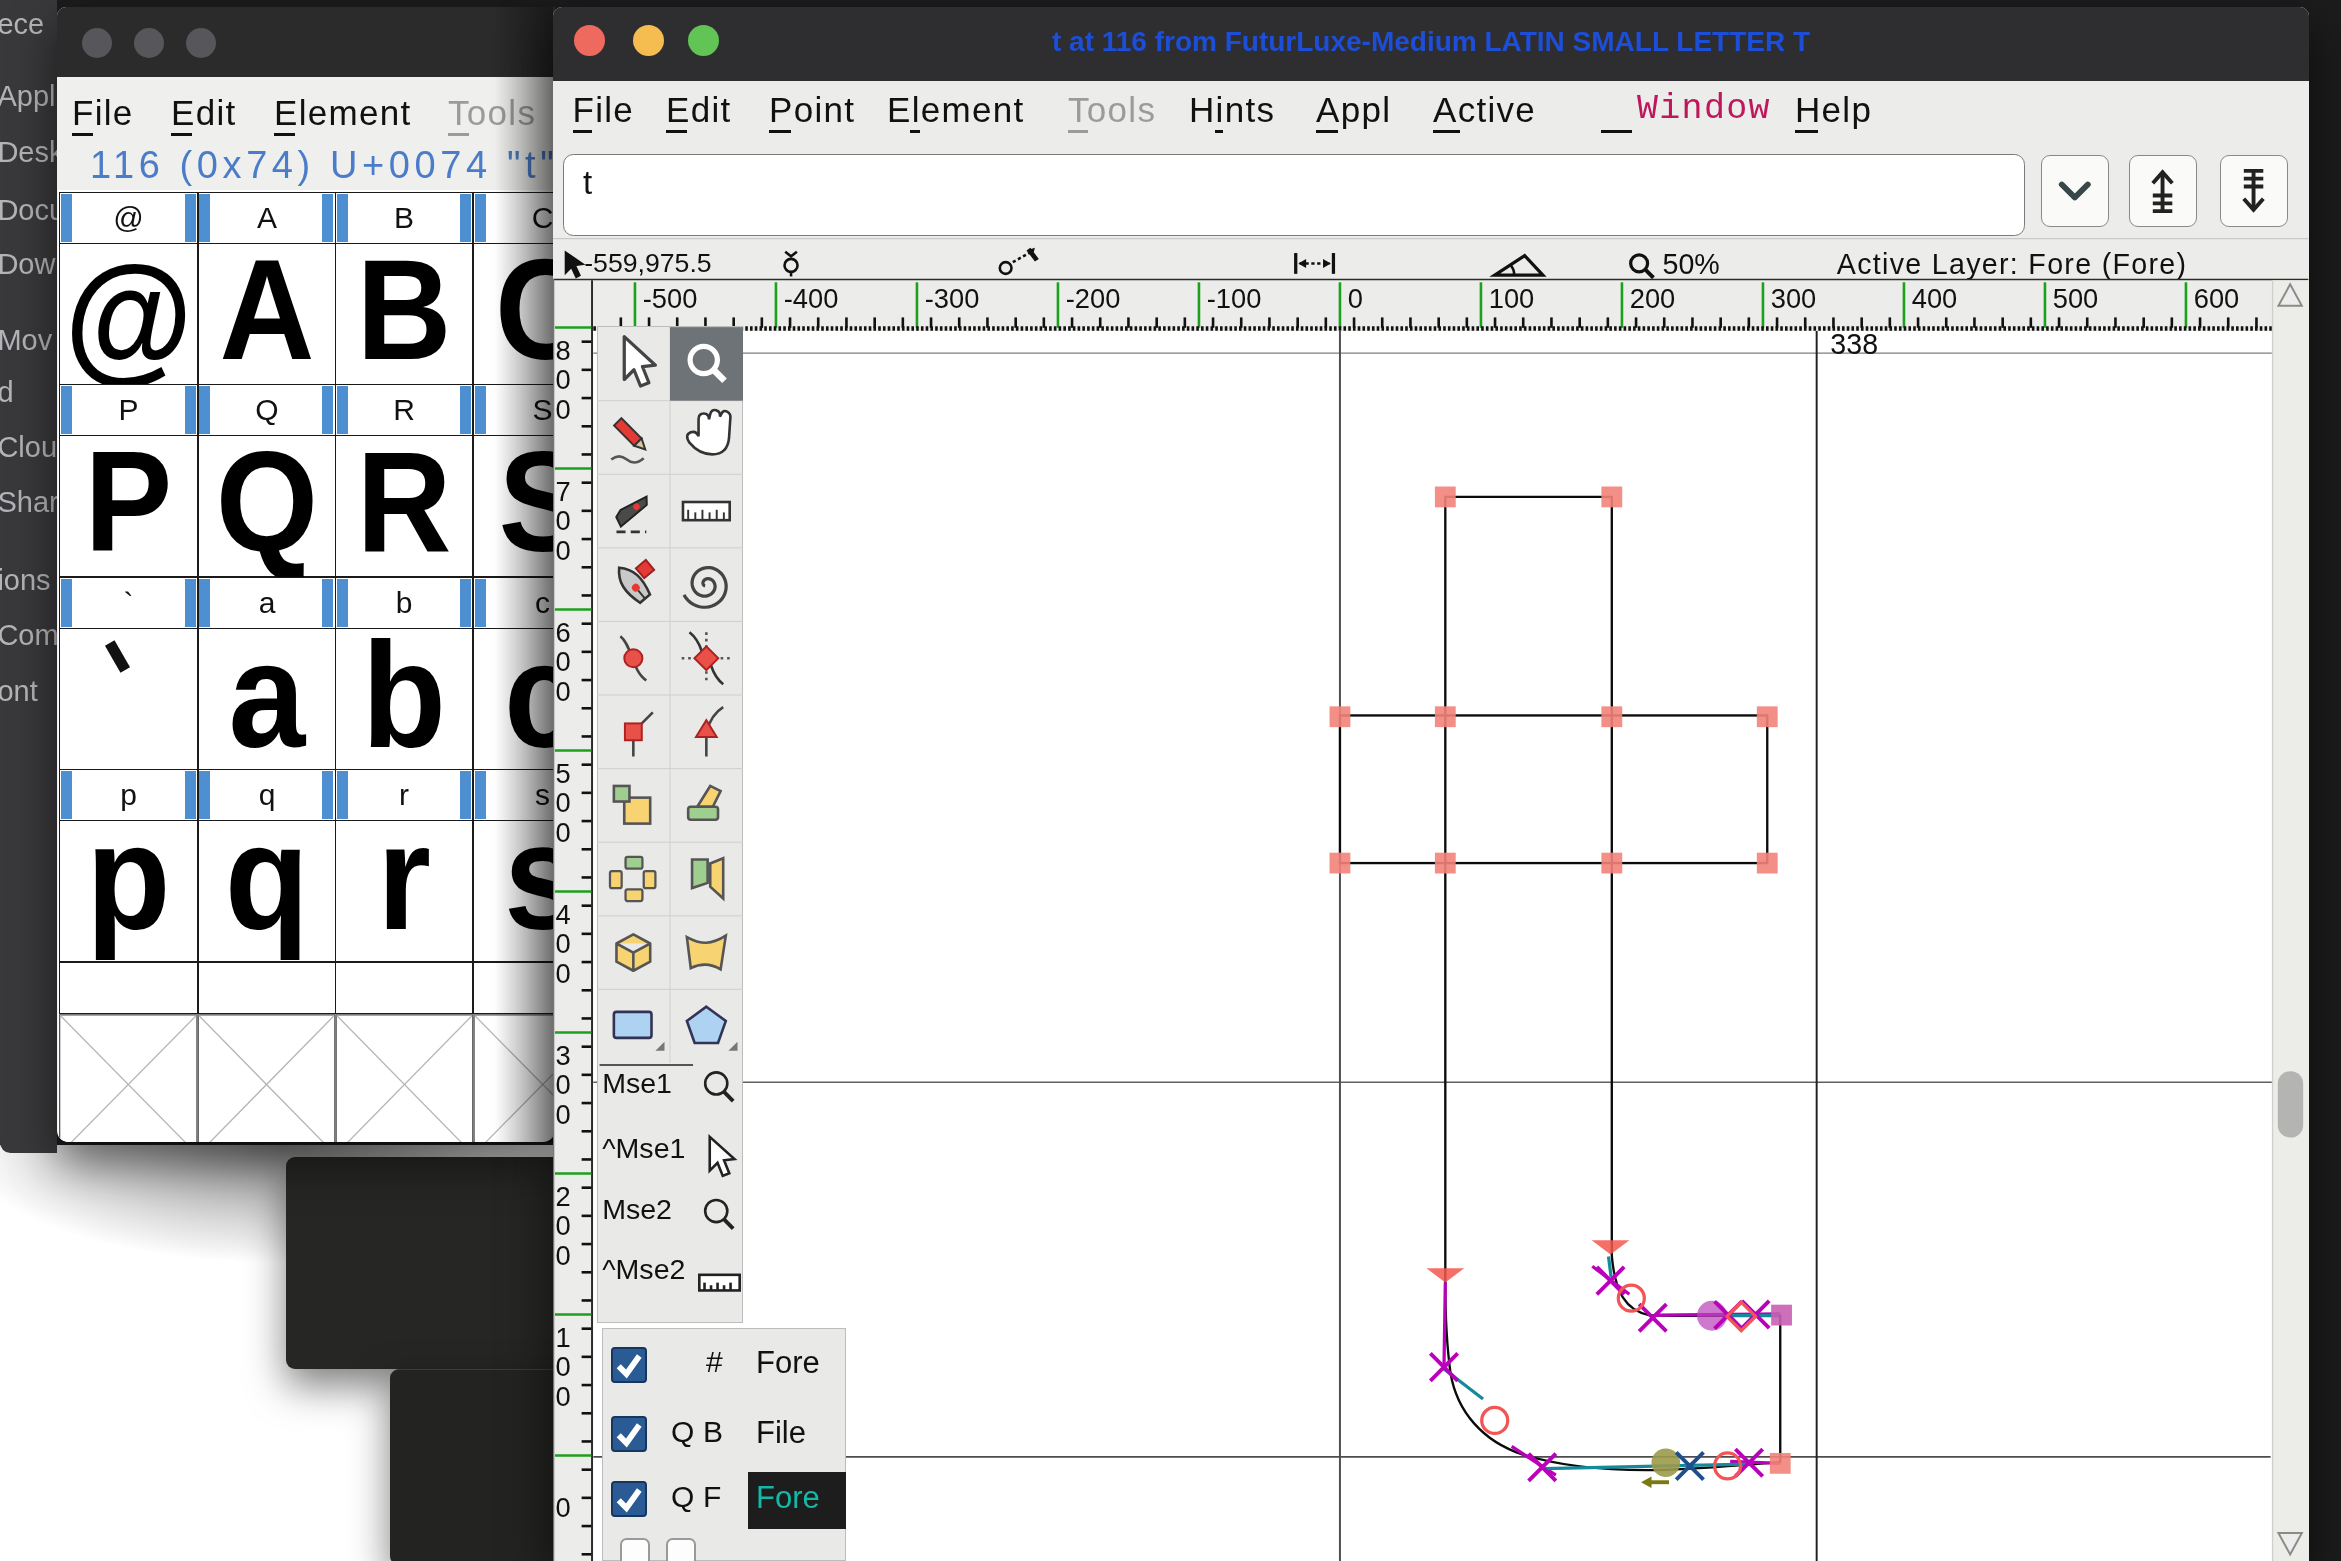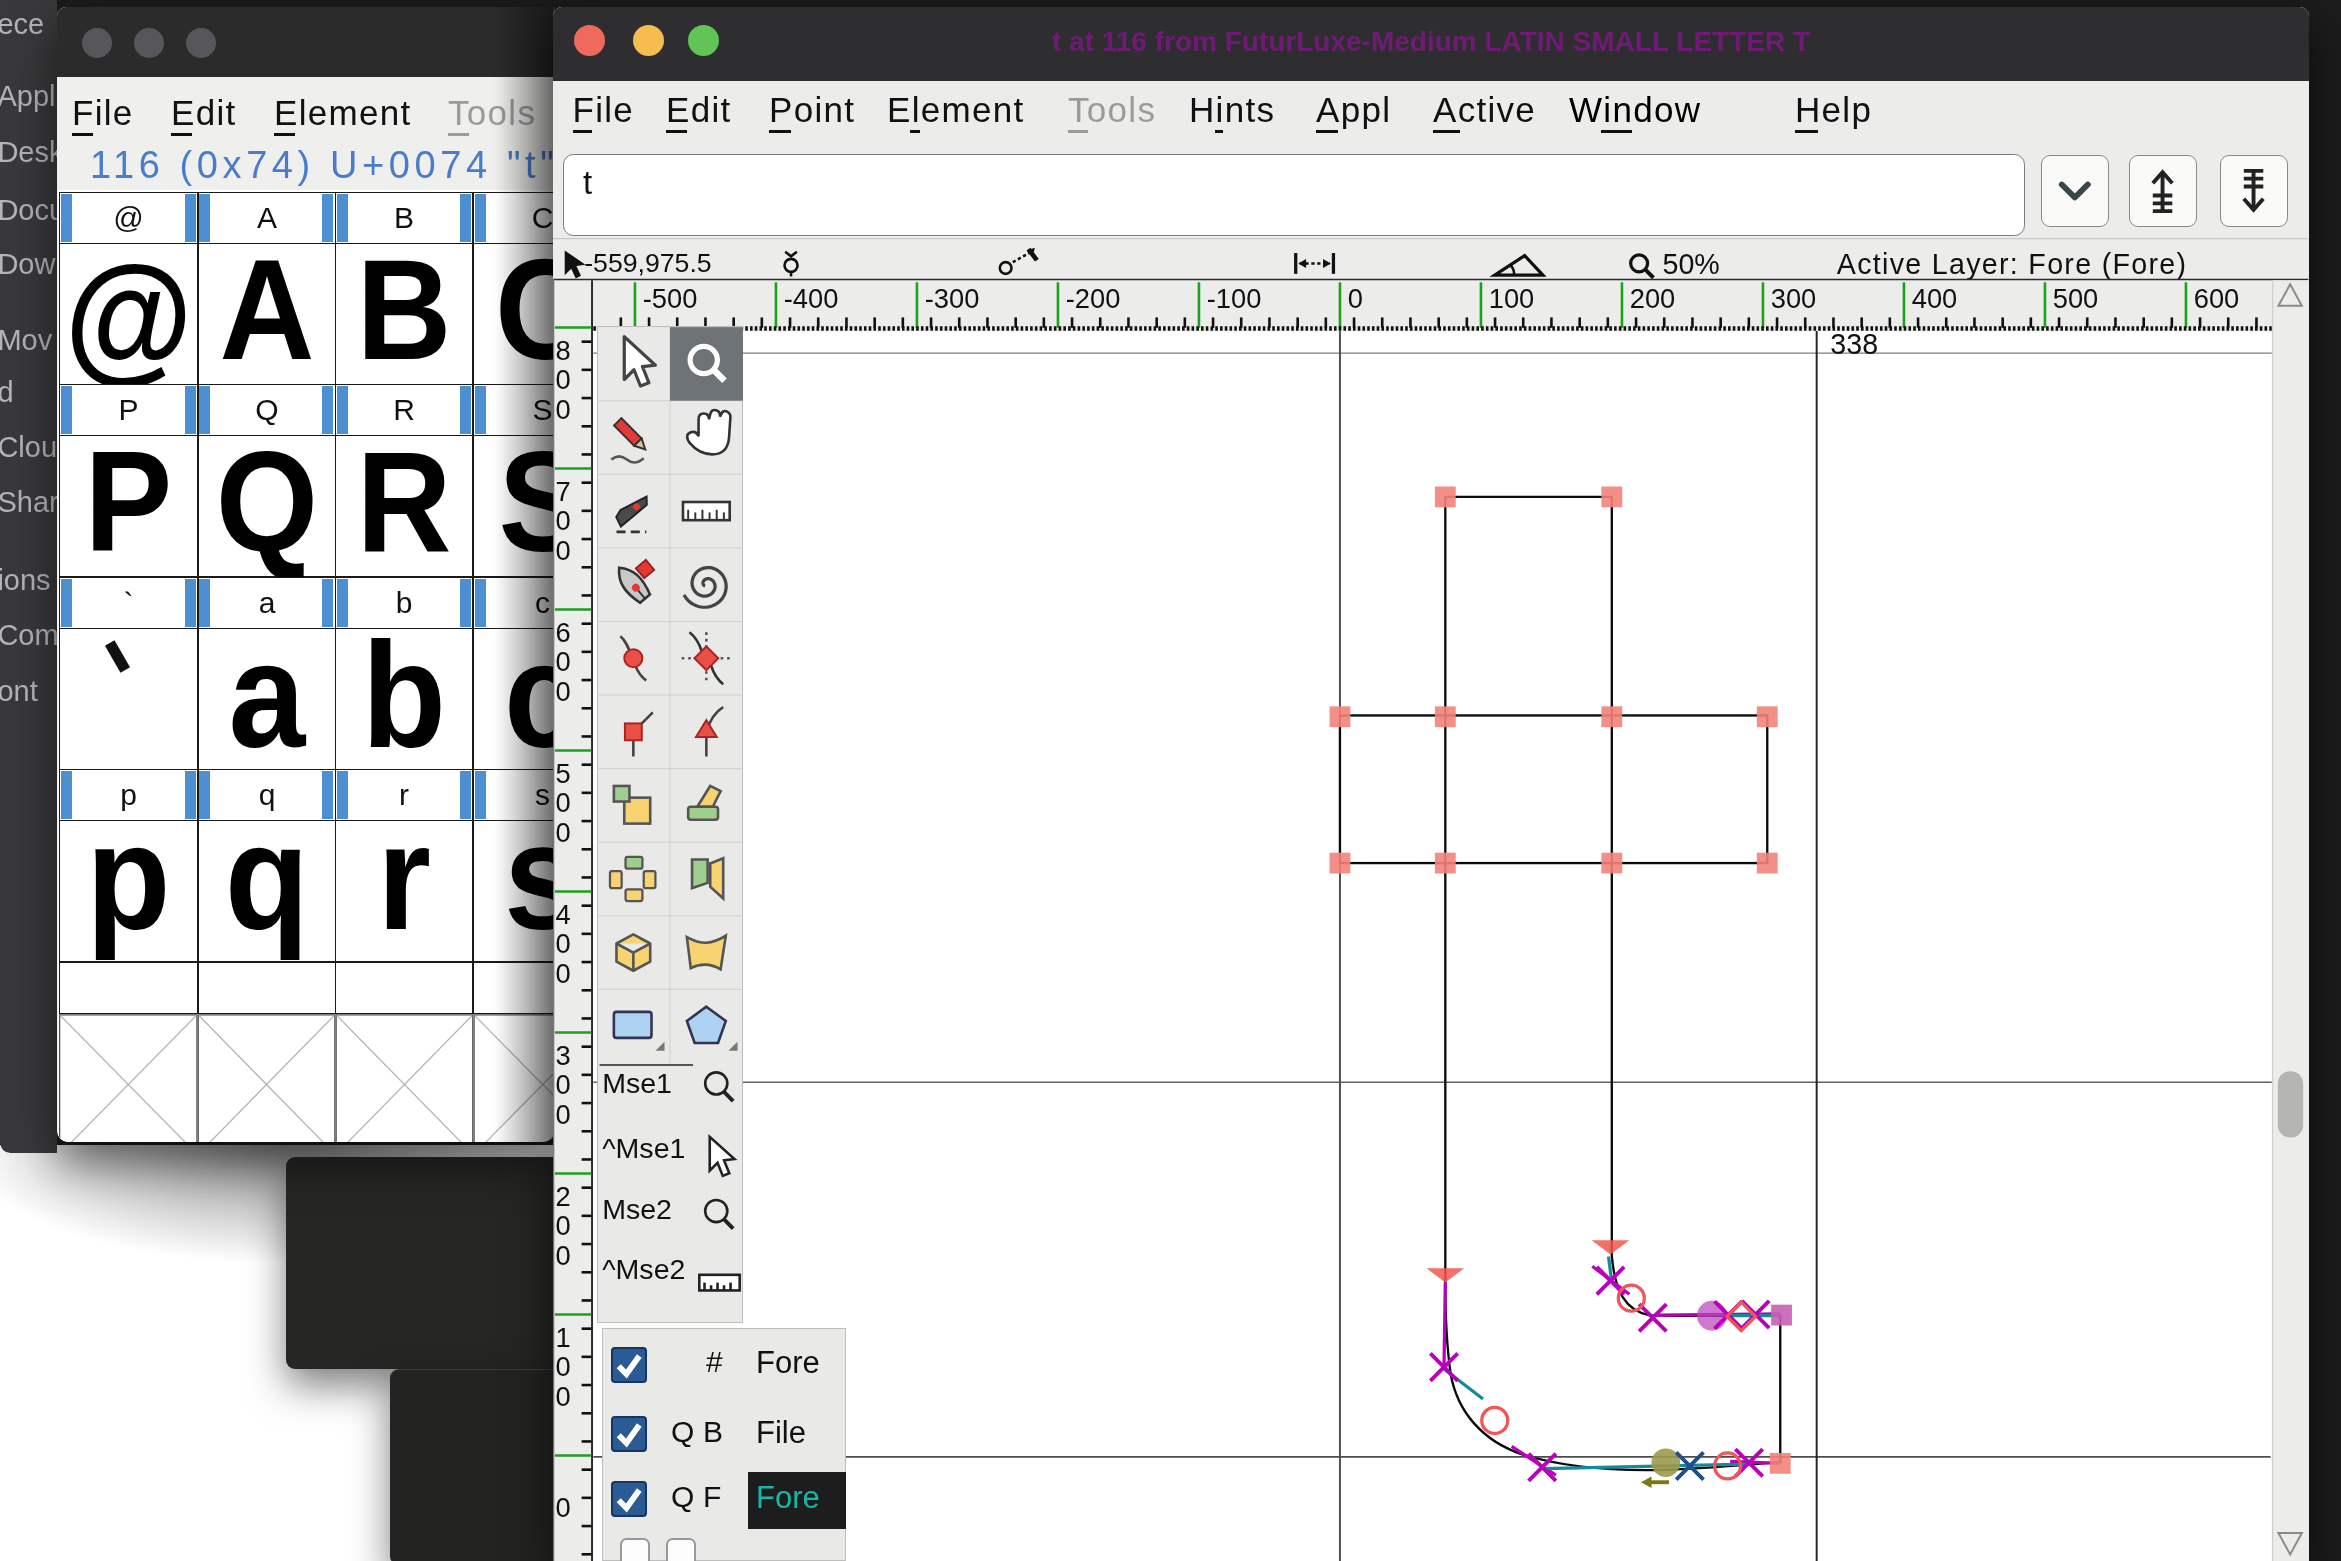--- a/index.html
+++ b/index.html
@@ -154,39 +154,39 @@
 <line x1="639" y1="2" x2="848" y2="214" stroke="#b5b5b5" stroke-width="2"></line>
 <line x1="848" y1="2" x2="639" y2="214" stroke="#b5b5b5" stroke-width="2"></line>
 </svg>
 </div>
 <div class="abs" style="left:494px;top:7.2px;width:59px;height:1135px;background:linear-gradient(to right, rgba(0,0,0,0) 0%, rgba(0,0,0,0.38) 100%);"></div>
 <div class="abs" style="left:553px;top:6.5px;width:1756px;height:1555px;background:#ececea;border-radius:9px 9px 0 0;overflow:hidden;box-shadow:0 19.5px 52px rgba(0,0,0,0.6);">
 <div class="abs" style="left:0;top:0;width:1756px;height:74px;background:#2e2e30;"></div>
 <div class="abs" style="left:21px;top:18px;width:31px;height:31px;border-radius:50%;background:#ee6a5f;"></div>
 <div class="abs" style="left:80px;top:18px;width:31px;height:31px;border-radius:50%;background:#f5bd4f;"></div>
 <div class="abs" style="left:135px;top:18px;width:31px;height:31px;border-radius:50%;background:#61c454;"></div>
-<div class="abs" style="left:0;top:19.5px;width:1756px;text-align:center;font-size:28px;font-weight:bold;color:#701a75;">t at 116 from FuturLuxe-Medium LATIN SMALL LETTER T</div>
+<div class="abs" style="left:0;top:19.5px;width:1756px;text-align:center;font-size:28px;font-weight:bold;color:#1d4ed8;">t at 116 from FuturLuxe-Medium LATIN SMALL LETTER T</div>
 <div class="abs" style="left:0;top:74px;width:1756px;height:65px;background:#ececea;"></div>
 <div class="abs" style="left:19.5px;top:85px;font-size:35px;line-height:1;letter-spacing:1.3px;color:#111;">File</div>
 <div class="abs" style="left:19.5px;top:123px;width:19.5px;height:3.3px;background:#111;"></div>
 <div class="abs" style="left:113px;top:85px;font-size:35px;line-height:1;letter-spacing:1.3px;color:#111;">Edit</div>
 <div class="abs" style="left:113px;top:123px;width:21px;height:3.3px;background:#111;"></div>
 <div class="abs" style="left:216px;top:85px;font-size:35px;line-height:1;letter-spacing:1.3px;color:#111;">Point</div>
 <div class="abs" style="left:216px;top:123px;width:22px;height:3.3px;background:#111;"></div>
 <div class="abs" style="left:334px;top:85px;font-size:35px;line-height:1;letter-spacing:1.3px;color:#111;">Element</div>
 <div class="abs" style="left:357px;top:123px;width:9.8px;height:3.3px;background:#111;"></div>
 <div class="abs" style="left:515px;top:85px;font-size:35px;line-height:1;letter-spacing:1.3px;color:#9b9b9b;">Tools</div>
 <div class="abs" style="left:515px;top:123px;width:19.5px;height:3.3px;background:#9b9b9b;"></div>
 <div class="abs" style="left:636px;top:85px;font-size:35px;line-height:1;letter-spacing:1.3px;color:#111;">Hints</div>
 <div class="abs" style="left:662px;top:123px;width:7.8px;height:3.3px;background:#111;"></div>
 <div class="abs" style="left:763px;top:85px;font-size:35px;line-height:1;letter-spacing:1.3px;color:#111;">Appl</div>
 <div class="abs" style="left:763px;top:123px;width:22px;height:3.3px;background:#111;"></div>
 <div class="abs" style="left:880px;top:85px;font-size:35px;line-height:1;letter-spacing:1.3px;color:#111;">Active</div>
 <div class="abs" style="left:880px;top:123px;width:27px;height:3.3px;background:#111;"></div>
-<div class="abs" style="left:1016px;top:85px;font-size:35px;line-height:1;letter-spacing:1.3px;color:#000000;">Window</div>
+<div class="abs" style="left:1084px;top:85px;font-size:35px;line-height:1;letter-spacing:1.3px;color:#be185d;font-family:Liberation Mono, monospace;">Window</div>
 <div class="abs" style="left:1048px;top:123px;width:31px;height:3.3px;background:#111;"></div>
 <div class="abs" style="left:1242px;top:85px;font-size:35px;line-height:1;letter-spacing:1.3px;color:#111;">Help</div>
 <div class="abs" style="left:1242px;top:123px;width:23.4px;height:3.3px;background:#111;"></div>
 <div class="abs" style="left:10.4px;top:147px;width:1462px;height:82px;background:#fff;border:1.3px solid #7a7a7a;border-radius:10.4px;box-sizing:border-box;"></div>
 <div class="abs" style="left:30px;top:157px;font-size:33px;color:#111;">t</div>
 <div class="abs" style="left:1488px;top:148px;width:68px;height:72px;background:#fafaf8;border:1.3px solid #8a8a88;border-radius:9px;box-sizing:border-box;"></div>
 <div class="abs" style="left:1576px;top:148px;width:68px;height:72px;background:#fafaf8;border:1.3px solid #8a8a88;border-radius:9px;box-sizing:border-box;"></div>
 <div class="abs" style="left:1667px;top:148px;width:68px;height:72px;background:#fafaf8;border:1.3px solid #8a8a88;border-radius:9px;box-sizing:border-box;"></div>
 <svg class="abs" style="left:1488px;top:148px;" width="247" height="72" viewBox="0 0 380 110">
 <polyline points="32,45 52,65 72,45" fill="none" stroke="#37474a" stroke-width="9" stroke-linecap="round" stroke-linejoin="round"></polyline>

